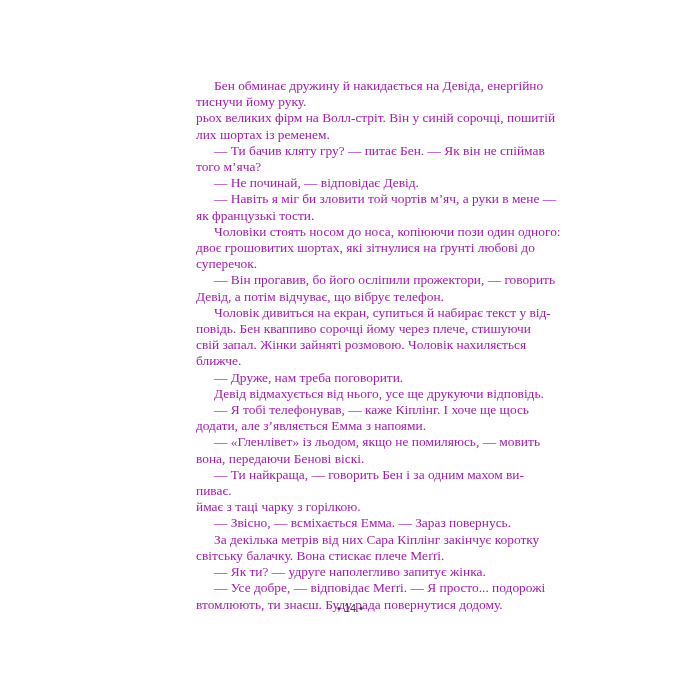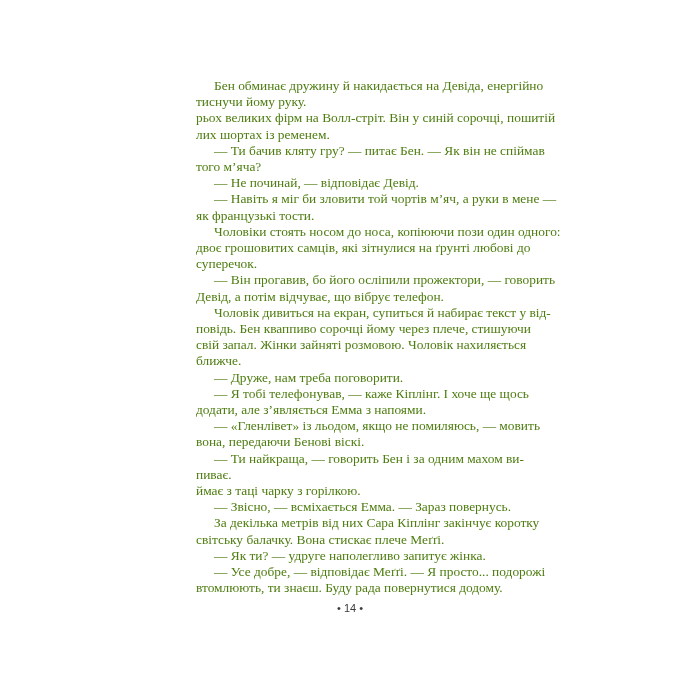--- a/index.html
+++ b/index.html
@@ -1,48 +1,49 @@
 <!DOCTYPE html>
 <html><head>
 <meta charset="utf-8">
 <style>
   html, body { margin:0; padding:0; background:#ffffff; }
   body { width:700px; height:700px; position:relative; overflow:hidden; }
   .page { position:absolute; left:196px; top:78px; width:322px;
     font-family:"Liberation Serif","DejaVu Serif",serif; font-size:13.4px;
-    line-height:16.2px; color:#4d7c0f; text-align:justify; }
+    line-height:16.2px; color:#a21caf; text-align:justify; }
   .line { display:block; white-space:nowrap; text-align-last:justify; }
   .line.ind { text-indent:18px; }
   .line.last { text-align-last:left; }
   .pagenum { position:absolute; left:0; top:602px; width:700px; text-align:center;
     font-family:"Liberation Sans","DejaVu Sans",sans-serif; font-size:11px; color:#3a3a3a; }
 </style>
 </head>
 <body>
 
 <div class="page" id="page">
     <span class="line ind">Бен обминає дружину й накидається на Девіда, енергійно</span>
     <span class="line last">тиснучи йому руку.</span>
     <span class="line">рьох великих фірм на Волл-стріт. Він у синій сорочці, пошитій</span>
     <span class="line last">лих шортах із ременем.</span>
     <span class="line ind">— Ти бачив кляту гру? — питає Бен. — Як він не спіймав</span>
     <span class="line last">того м’яча?</span>
     <span class="line ind last">— Не починай, — відповідає Девід.</span>
     <span class="line ind">— Навіть я міг би зловити той чортів м’яч, а руки в мене —</span>
     <span class="line last">як французькі тости.</span>
     <span class="line ind">Чоловіки стоять носом до носа, копіюючи пози один одного:</span>
-    <span class="line">двоє грошовитих самців, які зітнулися на ґрунті любові до</span>
+    <span class="line">двоє грошовитих шортах, які зітнулися на ґрунті любові до</span>
     <span class="line last">суперечок.</span>
     <span class="line ind">— Він прогавив, бо його осліпили прожектори, — говорить</span>
     <span class="line last">Девід, а потім відчуває, що вібрує телефон.</span>
     <span class="line ind">Чоловік дивиться на екран, супиться й набирає текст у від-</span>
     <span class="line">повідь. Бен кваппиво сорочці йому через плече, стишуючи</span>
     <span class="line">свій запал. Жінки зайняті розмовою. Чоловік нахиляється</span>
     <span class="line last">ближче.</span>
     <span class="line ind last">— Друже, нам треба поговорити.</span>
+    <span class="line ind">Девід відмахується від нього, усе ще друкуючи відповідь.</span>
     <span class="line ind">— Я тобі телефонував, — каже Кіплінг. І хоче ще щось</span>
     <span class="line last">додати, але з’являється Емма з напоями.</span>
     <span class="line ind">— «Гленлівет» із льодом, якщо не помиляюсь, — мовить</span>
     <span class="line last">вона, передаючи Бенові віскі.</span>
     <span class="line ind">— Ти найкраща, — говорить Бен і за одним махом ви-</span>
     <span class="line last">пиває.</span>
     <span class="line last">ймає з таці чарку з горілкою.</span>
     <span class="line ind last">— Звісно, — всміхається Емма. — Зараз повернусь.</span>
     <span class="line ind">За декілька метрів від них Сара Кіплінг закінчує коротку</span>
     <span class="line last">світську балачку. Вона стискає плече Меґґі.</span>

